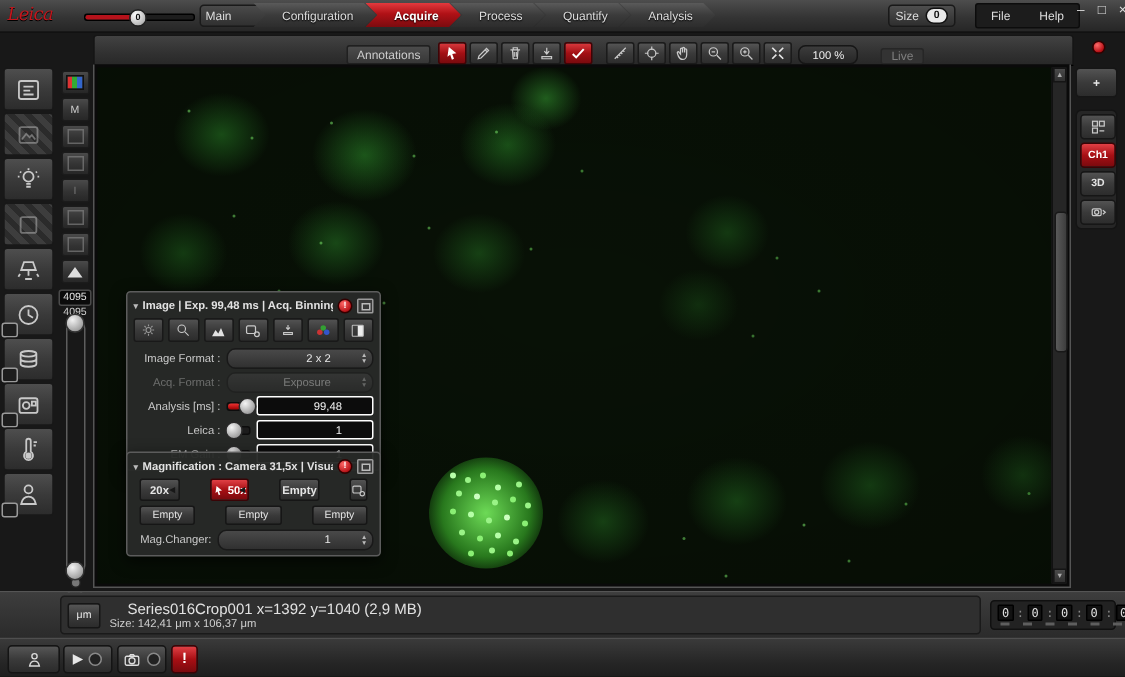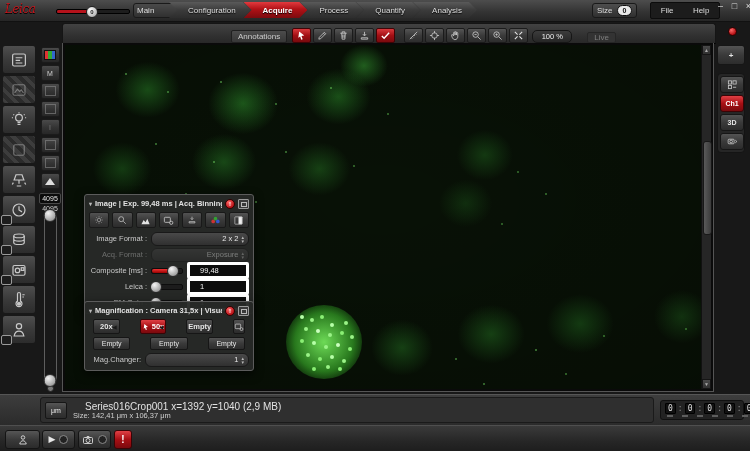--- a/index.html
+++ b/index.html
@@ -134,30 +134,30 @@
   .p-title{flex:1;white-space:nowrap;overflow:hidden}
   .alert{width:8px;height:8px;border-radius:50%;background:radial-gradient(circle at 35% 30%,#f66,#b40f14 75%);
     color:#fff;font-size:6px;font-weight:bold;text-align:center;line-height:8px;border:1px solid #300}
   .pinbox{width:9px;height:8px;border:1px solid #9a9a9a;border-radius:1px;background:#3a3a3a;position:relative}
   .pinbox::after{content:"";position:absolute;left:2px;top:2px;width:4px;height:3px;border:1px solid #bbb}
   .icon-row{display:flex;gap:3px;margin:3px 0 4px}
   .pbtn{width:19px;height:14px;border-radius:2px;border:1px solid #191919;
     background:linear-gradient(#525252,#3a3a3a 50%,#2c2c2c);display:flex;align-items:center;justify-content:center}
   .prow{display:flex;align-items:center;gap:4px;height:13px;margin-bottom:3px}
   .plabel{width:58px;text-align:right;font-size:7.5px;color:#c9c9c9;flex:none}
-  .pselect{flex:1;height:12px;display:flex;align-items:center;justify-content:flex-end;gap:3px;
+  .pselect{flex:1;height:12px;display:flex;align-items:center;justify-content:flex-end;gap:21px;
     background:linear-gradient(#494949,#303030);border:1px solid #191919;border-radius:6px;
     font-size:7.5px;color:#e8e8e8;padding:0 4px}
   .prow.disabled .plabel,.prow.disabled .pselect{opacity:.42}
   .hslider{position:relative;flex:1;height:4px;background:#1c1c1c;border:1px solid #0d0d0d;border-radius:2px}
   .hfill{position:absolute;left:0;top:0;bottom:0;background:linear-gradient(#e33,#900);border-radius:2px}
   .hknob{position:absolute;top:-4px;width:10px;height:10px;border-radius:50%;
     background:radial-gradient(circle at 35% 30%,#f5f5f5,#9c9c9c 75%);border:1px solid #2a2a2a}
-  .pval{width:36px;height:11px;background:#0c0c0c;border:3px solid #ffffff;border-radius:2px;
-    font-size:7.5px;color:#f0f0f0;text-align:left;padding:0 10px;line-height:11px;flex:none;box-sizing:content-box}
+  .pval{width:36px;height:11px;background:#0c0c0c;border:1px solid #ffffff;border-radius:2px;
+    font-size:7.5px;color:#f0f0f0;text-align:right;padding:0 20px;line-height:11px;flex:none;box-sizing:content-box}
 
   .mag-row{display:flex;gap:20px;margin:3px 4px;align-items:center}
   .mag-btn{position:relative;width:46px;height:13px;border-radius:2px;border:1px solid #161616;
     background:linear-gradient(#535353,#3a3a3a 50%,#2c2c2c);display:flex;align-items:center;justify-content:center;
     gap:2px;font-size:7.5px;color:#e5e5e5;font-weight:bold}
   .mag-btn .notch{font-size:5px;color:#181818;position:absolute;right:2px}
   .mag-btn.red{background:linear-gradient(#e04045,#a80f14 50%,#7a0a0e);border-color:#3a0406;color:#fff}
   .mag-btn.sm{width:46px;height:11px;font-weight:normal;font-size:7px}
   .mag-small{width:17px;height:13px;border-radius:2px;border:1px solid #161616;
     background:linear-gradient(#535353,#3a3a3a 50%,#2c2c2c);display:flex;align-items:center;justify-content:center}
@@ -560,21 +560,21 @@
     <span class="plabel">Acq. Format :</span>
     <div class="pselect">
       <span>Exposure</span>
       <span class="spin">
           <span>▴</span>
           <span>▾</span>
         </span>
     </div>
   </div>
   <div class="prow">
-    <span class="plabel">Composite [ms] :</span>
+    <span class="plabel">Analysis [ms] :</span>
     <div class="hslider">
       <div class="hfill" style="width:55%"></div>
       <div class="hknob" style="left:50%"></div>
     </div>
     <span class="pval">99,48</span>
   </div>
   <div class="prow">
     <span class="plabel">Leica :</span>
     <div class="hslider">
       <div class="hknob" style="left:-2px"></div>

